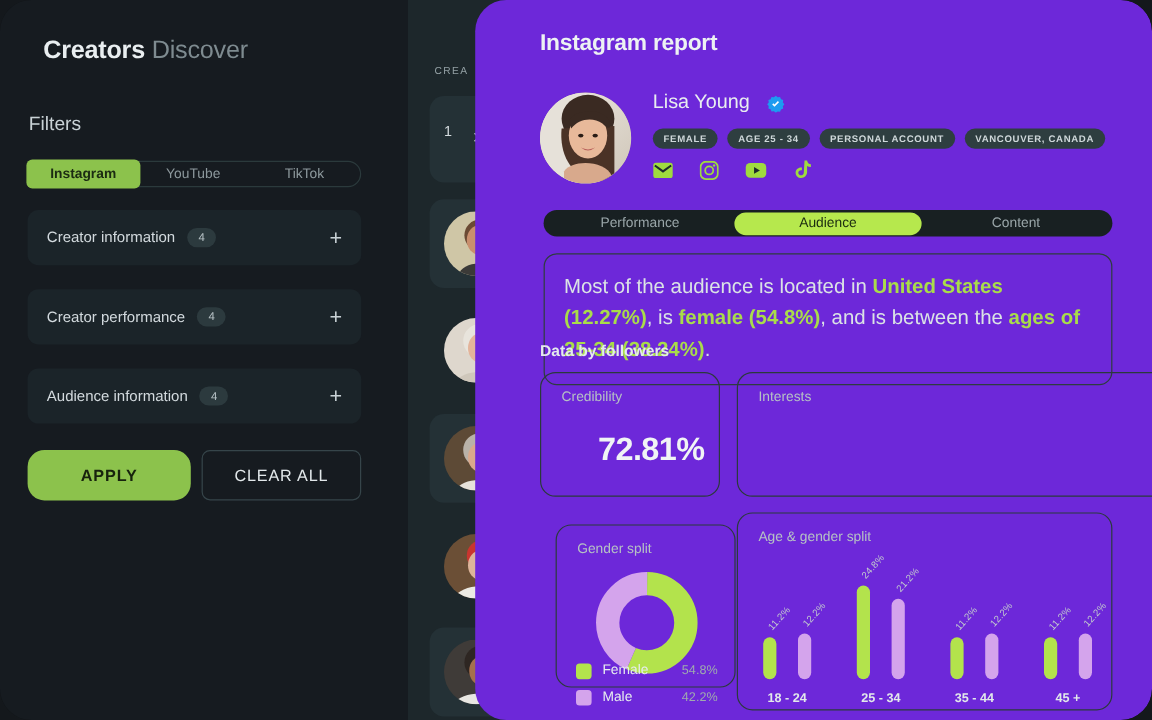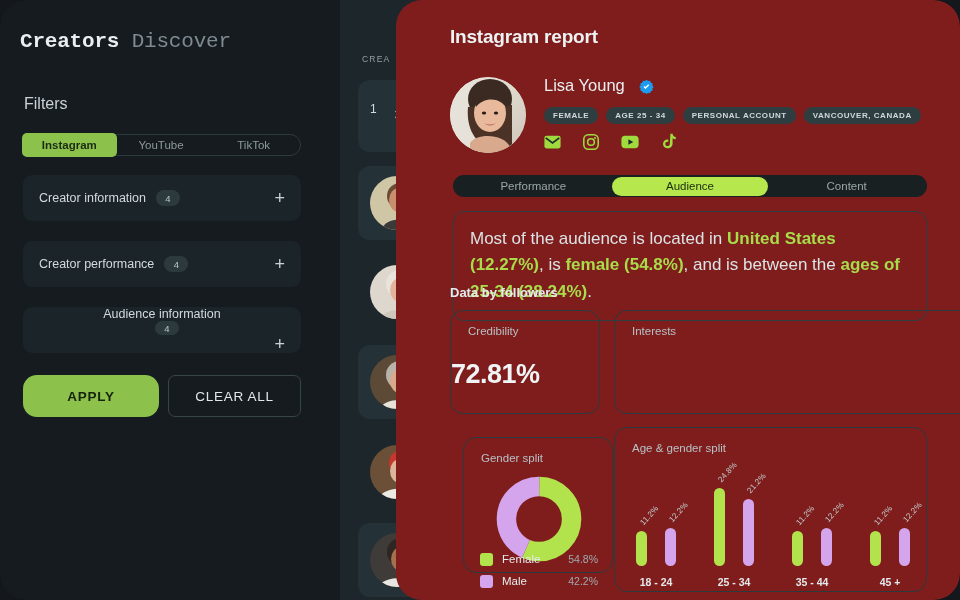--- a/index.html
+++ b/index.html
@@ -31,24 +31,23 @@
     height: 600px;
     background: #161b20;
     border-top-left-radius: 26px;
     border-bottom-left-radius: 26px;
     padding: 0;
     z-index: 2;
   }
 
   .panel-title {
     position: absolute;
-    left: 20px; top: 30px;
+    left: 36px; top: 30px;
     font-size: 21px;
     letter-spacing: -0.2px;
-    font-family: Liberation Mono, monospace;
   }
   .panel-title .strong { color: #e9eef0; font-weight: 700; }
   .panel-title .muted  { color: #7e8b90; font-weight: 400; }
 
   .filters-heading {
     position: absolute;
     left: 24px; top: 95px;
     font-size: 16px;
     color: #c9d2d6;
     font-weight: 400;
@@ -113,21 +112,21 @@
   .filter-row .plus {
     margin-left: auto;
     color: #c9d2d6;
     font-size: 18px;
     line-height: 1;
     font-weight: 300;
   }
 
   #filter-row-0 { top: 175px; }
   #filter-row-1 { top: 241px; }
-  #filter-row-2 { top: 307px; flex-direction: column; }
+  #filter-row-2 { top: 307px; }
 
   
   #apply-button {
     position: absolute;
     left: 23px; top: 375px;
     width: 136px; height: 42px;
     background: #8cc24c;
     color: #17230d;
     border: none;
     border-radius: 14px;
@@ -222,21 +221,21 @@
     width: 54px; height: 54px;
     border-radius: 50%;
     overflow: hidden;
   }
 
   
   #report-panel {
     position: absolute;
     left: 396px; top: 0;
     width: 564px; height: 600px;
-    background: #7f1d1d;
+    background: #6d28d9;
     border-radius: 26px 26px 26px 26px;
     z-index: 4;
     overflow: hidden;
   }
 
   #report-title {
     position: absolute;
     left: 54px; top: 26px;
     font-size: 19px;
     font-weight: 700;
@@ -359,21 +358,21 @@
     position: absolute;
     left: 17px; top: 14px;
     font-size: 11.5px;
     color: #b6c1c4;
   }
 
   #credibility-card { left: 54px; top: 310px; width: 150px; height: 104px; }
   #credibility-value {
     position: absolute;
     left: 0; right: 12px; top: 48px;
-    text-align: left;
+    text-align: right;
     font-size: 27px;
     font-weight: 700;
     color: #f0f4f5;
     letter-spacing: -0.5px;
   }
 
   #interests-card { left: 218px; top: 310px; width: 364px; height: 104px; }
   #interest-tags {
     position: absolute;
     left: 16px; top: 44px;

